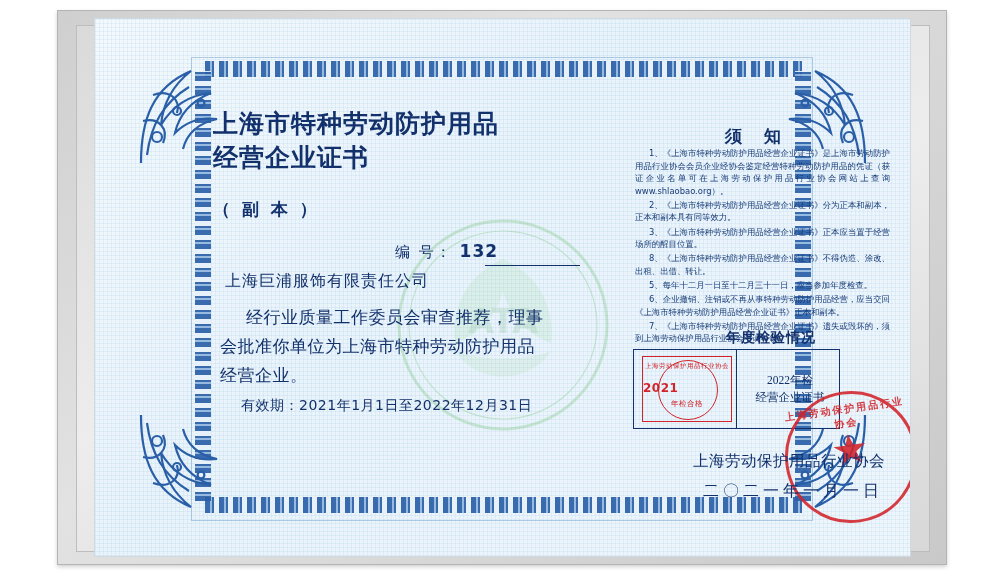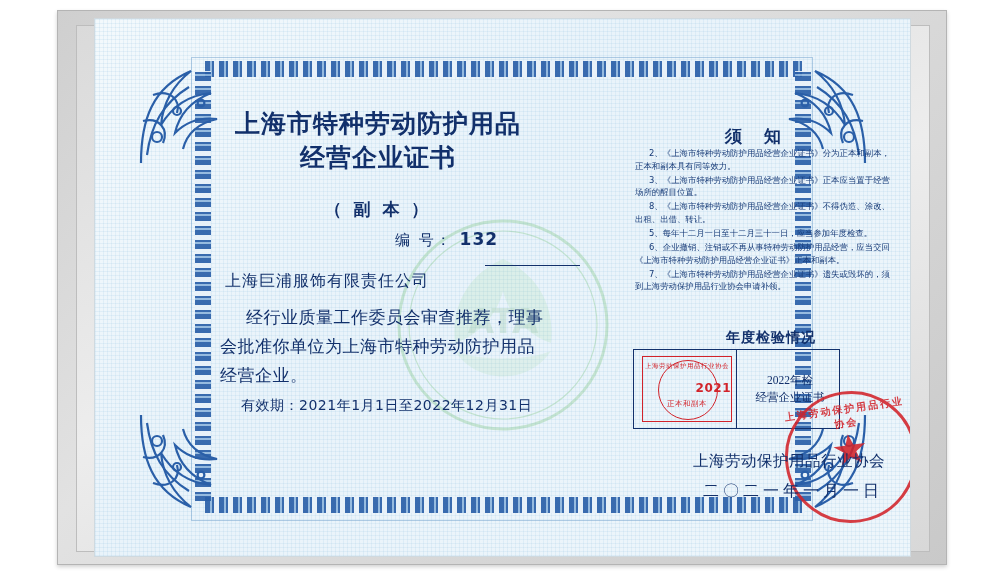--- a/index.html
+++ b/index.html
@@ -99,40 +99,40 @@
     left: 298px; top: 196px;
     width: 220px; height: 220px;
     opacity: .30;
   }
 
   
   .title-block {
     position: absolute;
     left: 118px; top: 88px;
     width: 330px;
-    text-align: center;
+    text-align: left;
     color: #12306b;
   }
   .title-line {
     font-family: "DejaVu Sans", "Liberation Sans", sans-serif;
     font-weight: bold;
     font-size: 25px;
     letter-spacing: 1px;
     line-height: 34px;
   }
   .subtitle {
     margin-top: 23px;
     font-size: 17px;
     font-weight: bold;
     letter-spacing: 3px;
   }
 
   .serial-row {
     position: absolute;
-    left: 300px; top: 210px;
+    left: 300px; top: 222px;
     color: #12306b;
     font-size: 15px;
     letter-spacing: 2px;
   }
   .serial-num {
     color: #12306b;
     font-size: 17px;
     font-weight: bold;
     letter-spacing: 1px;
   }
@@ -235,21 +235,21 @@
     position: absolute;
     left: 50%; top: 50%;
     width: 58px; height: 58px;
     margin-left: -29px; margin-top: -29px;
     border: 1.2px solid #d2232a;
     border-radius: 50%;
   }
   .stamp-sq .yr {
     position: absolute;
     left: 0; right: 0; top: 24px;
-    text-align: right;
+    text-align: left;
     font-size: 12px;
     font-weight: bold;
     letter-spacing: .5px;
   }
   .stamp-sq .bot {
     position: absolute;
     left: 0; right: 0; top: 42px;
     text-align: center;
     font-size: 7.5px;
     letter-spacing: .5px;
@@ -391,20 +391,21 @@
     <div class="company">上海巨浦服饰有限责任公司</div>
 
     <div class="body-text">
       <span class="indent">经行业质量工作委员会审查推荐，理事会批准你单位为上海市特种劳动防护用品经营企业。</span>
     </div>
 
     <div class="valid">有效期：2021年1月1日至2022年12月31日</div>
 
     <div class="notice-title">须 知</div>
     <div class="notice-body">
+      <p>1、《上海市特种劳动防护用品经营企业证书》是上海市劳动防护用品行业协会会员企业经协会鉴定经营特种劳动防护用品的凭证（获证企业名单可在上海劳动保护用品行业协会网站上查询www.shlaobao.org）。</p>
       <p>2、《上海市特种劳动防护用品经营企业证书》分为正本和副本，正本和副本具有同等效力。</p>
       <p>3、《上海市特种劳动防护用品经营企业证书》正本应当置于经营场所的醒目位置。</p>
       <p>8、《上海市特种劳动防护用品经营企业证书》不得伪造、涂改、出租、出借、转让。</p>
       <p>5、每年十二月一日至十二月三十一日，应当参加年度检查。</p>
       <p>6、企业撤销、注销或不再从事特种劳动防护用品经营，应当交回《上海市特种劳动防护用品经营企业证书》正本和副本。</p>
       <p>7、《上海市特种劳动防护用品经营企业证书》遗失或毁坏的，须到上海劳动保护用品行业协会申请补领。</p>
     </div>
 
     <div class="insp-title">年度检验情况</div>
     <div class="insp-box">
@@ -412,21 +413,21 @@
       <div class="insp-right">
         <div>2022年检</div>
         <div>经营企业证书</div>
       </div>
     </div>
 
     <div class="stamp-sq">
       <div class="ring"></div>
       <div class="arcword">上海劳动保护用品行业协会</div>
       <div class="yr">2021</div>
-      <div class="bot">正本和副本</div>
+      <div class="bot">年检合格</div>
     </div>
 
     <div class="seal">
       <div class="seal-text">上海劳动保护用品行业协会</div>
       <div class="star">
         <svg viewBox="0 0 32 32">
             <polygon points="16,1 20,12 32,12 22,19 26,31 16,24 6,31 10,19 0,12 12,12" fill="#d2232a"></polygon>
           </svg>
       </div>
     </div>

